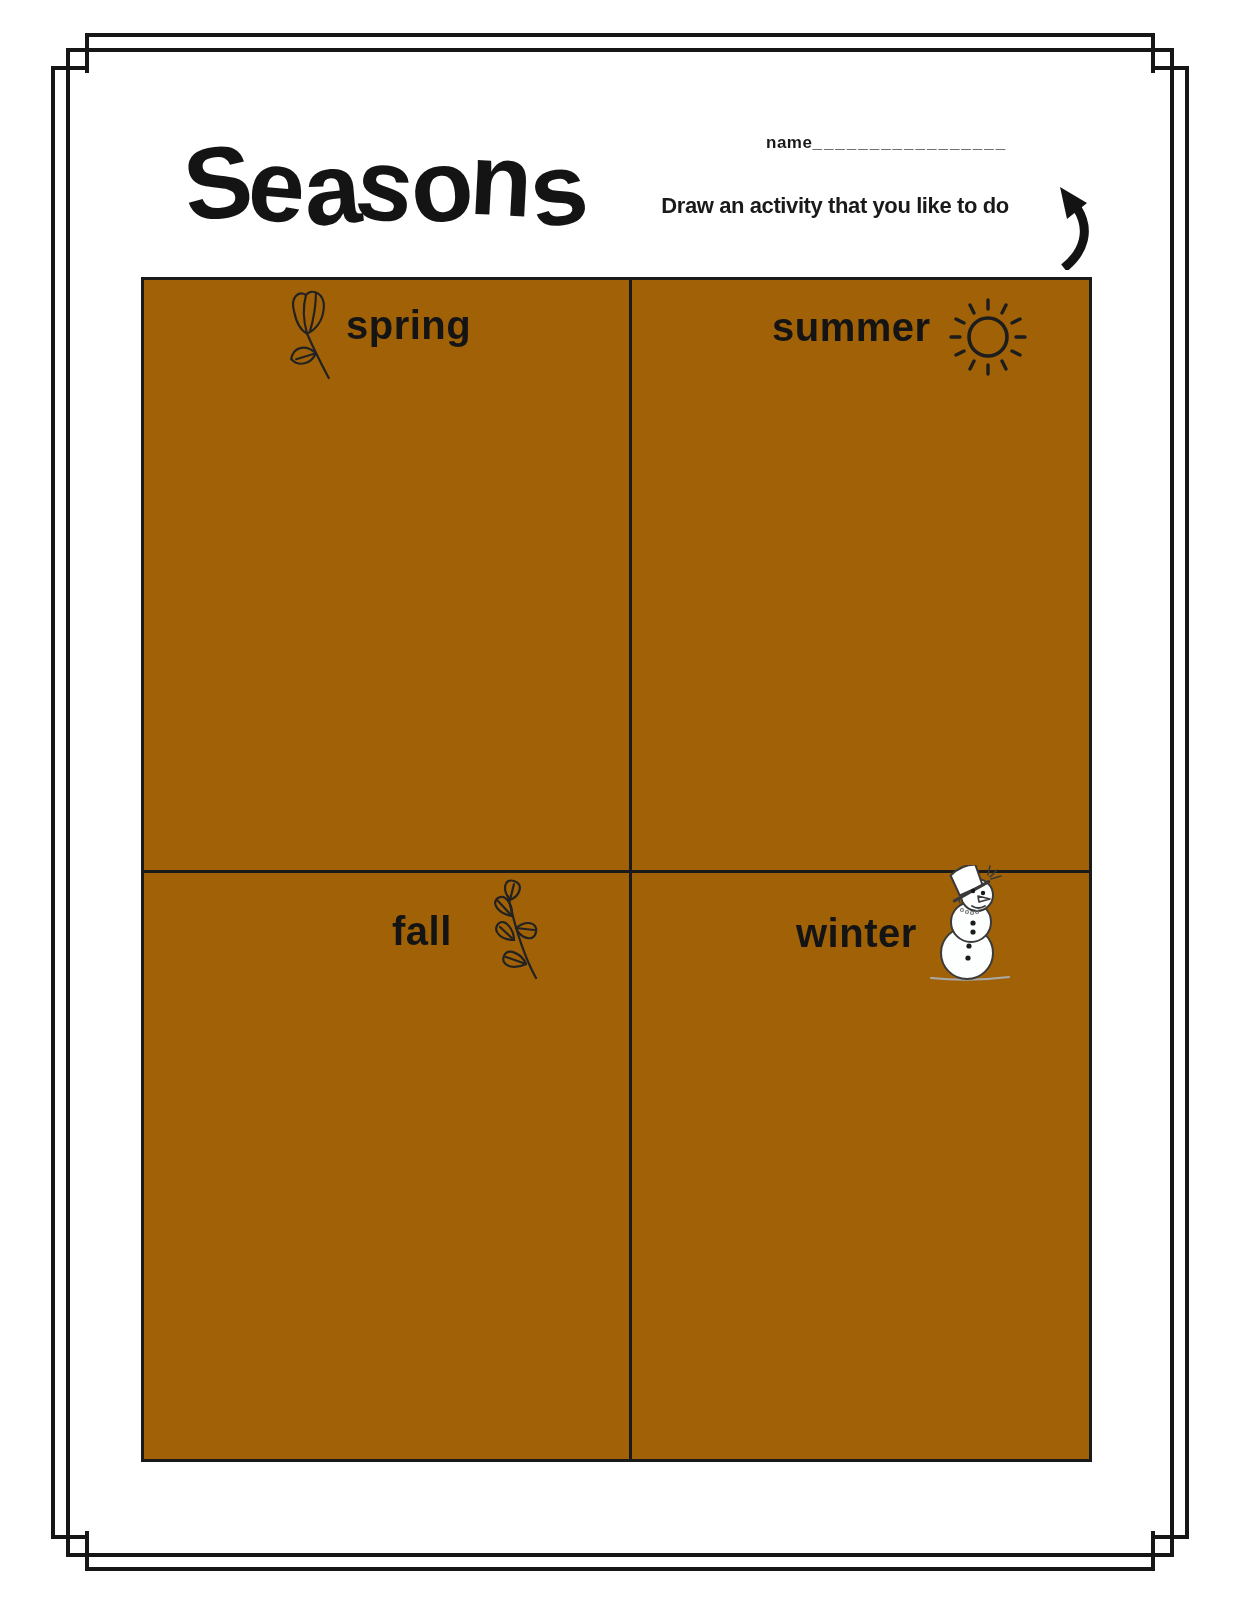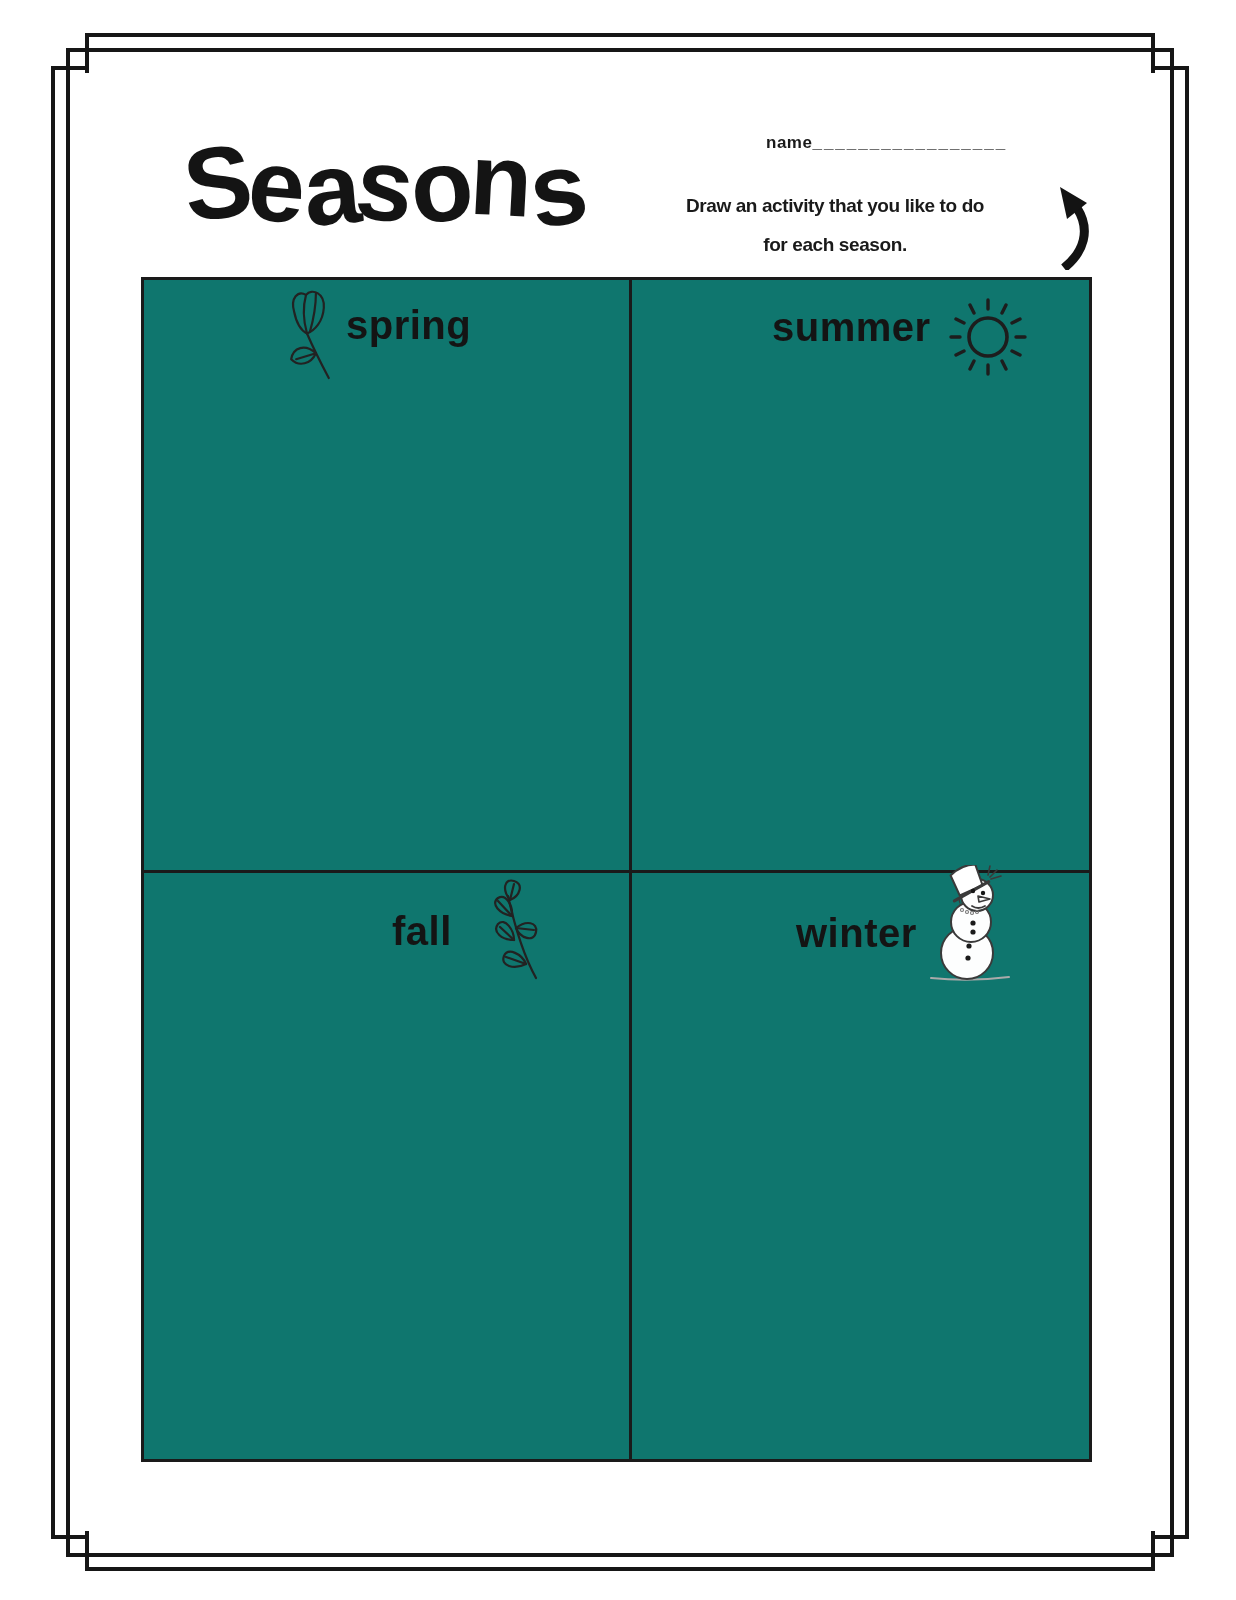--- a/index.html
+++ b/index.html
@@ -29,29 +29,29 @@
   
   .name-row{
     position:absolute;left:766px;top:133px;font-size:17px;font-weight:700;
     letter-spacing:.5px;white-space:nowrap;color:#1a1a1a;
   }
   .name-row .dashes{letter-spacing:2px;font-weight:700;}
 
   
   .instruction{
     position:absolute;left:613px;top:186px;width:444px;text-align:center;
-    font-size:19px;font-weight:700;letter-spacing:-.4px;line-height:39px;color:#1a1a1a;
+    font-size:22px;font-weight:700;letter-spacing:-.4px;line-height:39px;color:#1a1a1a;
   }
 
   .arrow-icon{position:absolute;left:1040px;top:186px;}
 
   
   .grid{
     position:absolute;left:141px;top:277px;width:951px;height:1185px;
-    border:3px solid #1a1a1a;box-sizing:border-box;background:#0f766e;
+    border:3px solid #1a1a1a;box-sizing:border-box;background:#a16207;
   }
   .vline{position:absolute;left:485px;top:0;width:3px;height:100%;background:#1a1a1a;}
   .hline{position:absolute;left:0;top:590px;width:100%;height:3px;background:#1a1a1a;}
 
   .hdr{position:absolute;display:flex;align-items:flex-start;}
   .season-label{
     font-size:40px;font-weight:700;letter-spacing:.5px;color:#141414;
     line-height:46px;white-space:nowrap;
   }
   .hdr-spring{left:138px;top:6px;gap:12px;}
@@ -87,21 +87,20 @@
   </svg>
 
   <h1 class="title"><span>S</span><span>e</span><span>a</span><span>s</span><span>o</span><span>n</span><span>s</span></h1>
 
   <div class="name-row">
     <span>name</span><span class="dashes">_________________</span>
   </div>
 
   <div class="instruction">
     <div>Draw an activity that you like to do</div>
-    <div>for each season.</div>
   </div>
 
   <svg class="arrow-icon" width="54" height="84" viewBox="0 0 54 84">
     <path d="M24,82 C44,66 51,44 37,22" stroke="#131313" stroke-width="9" fill="none"></path>
     <polygon points="20,1 47,17 27,33" fill="#131313"></polygon>
   </svg>
 
   <div class="grid">
     <div class="vline"></div>
     <div class="hline"></div>

